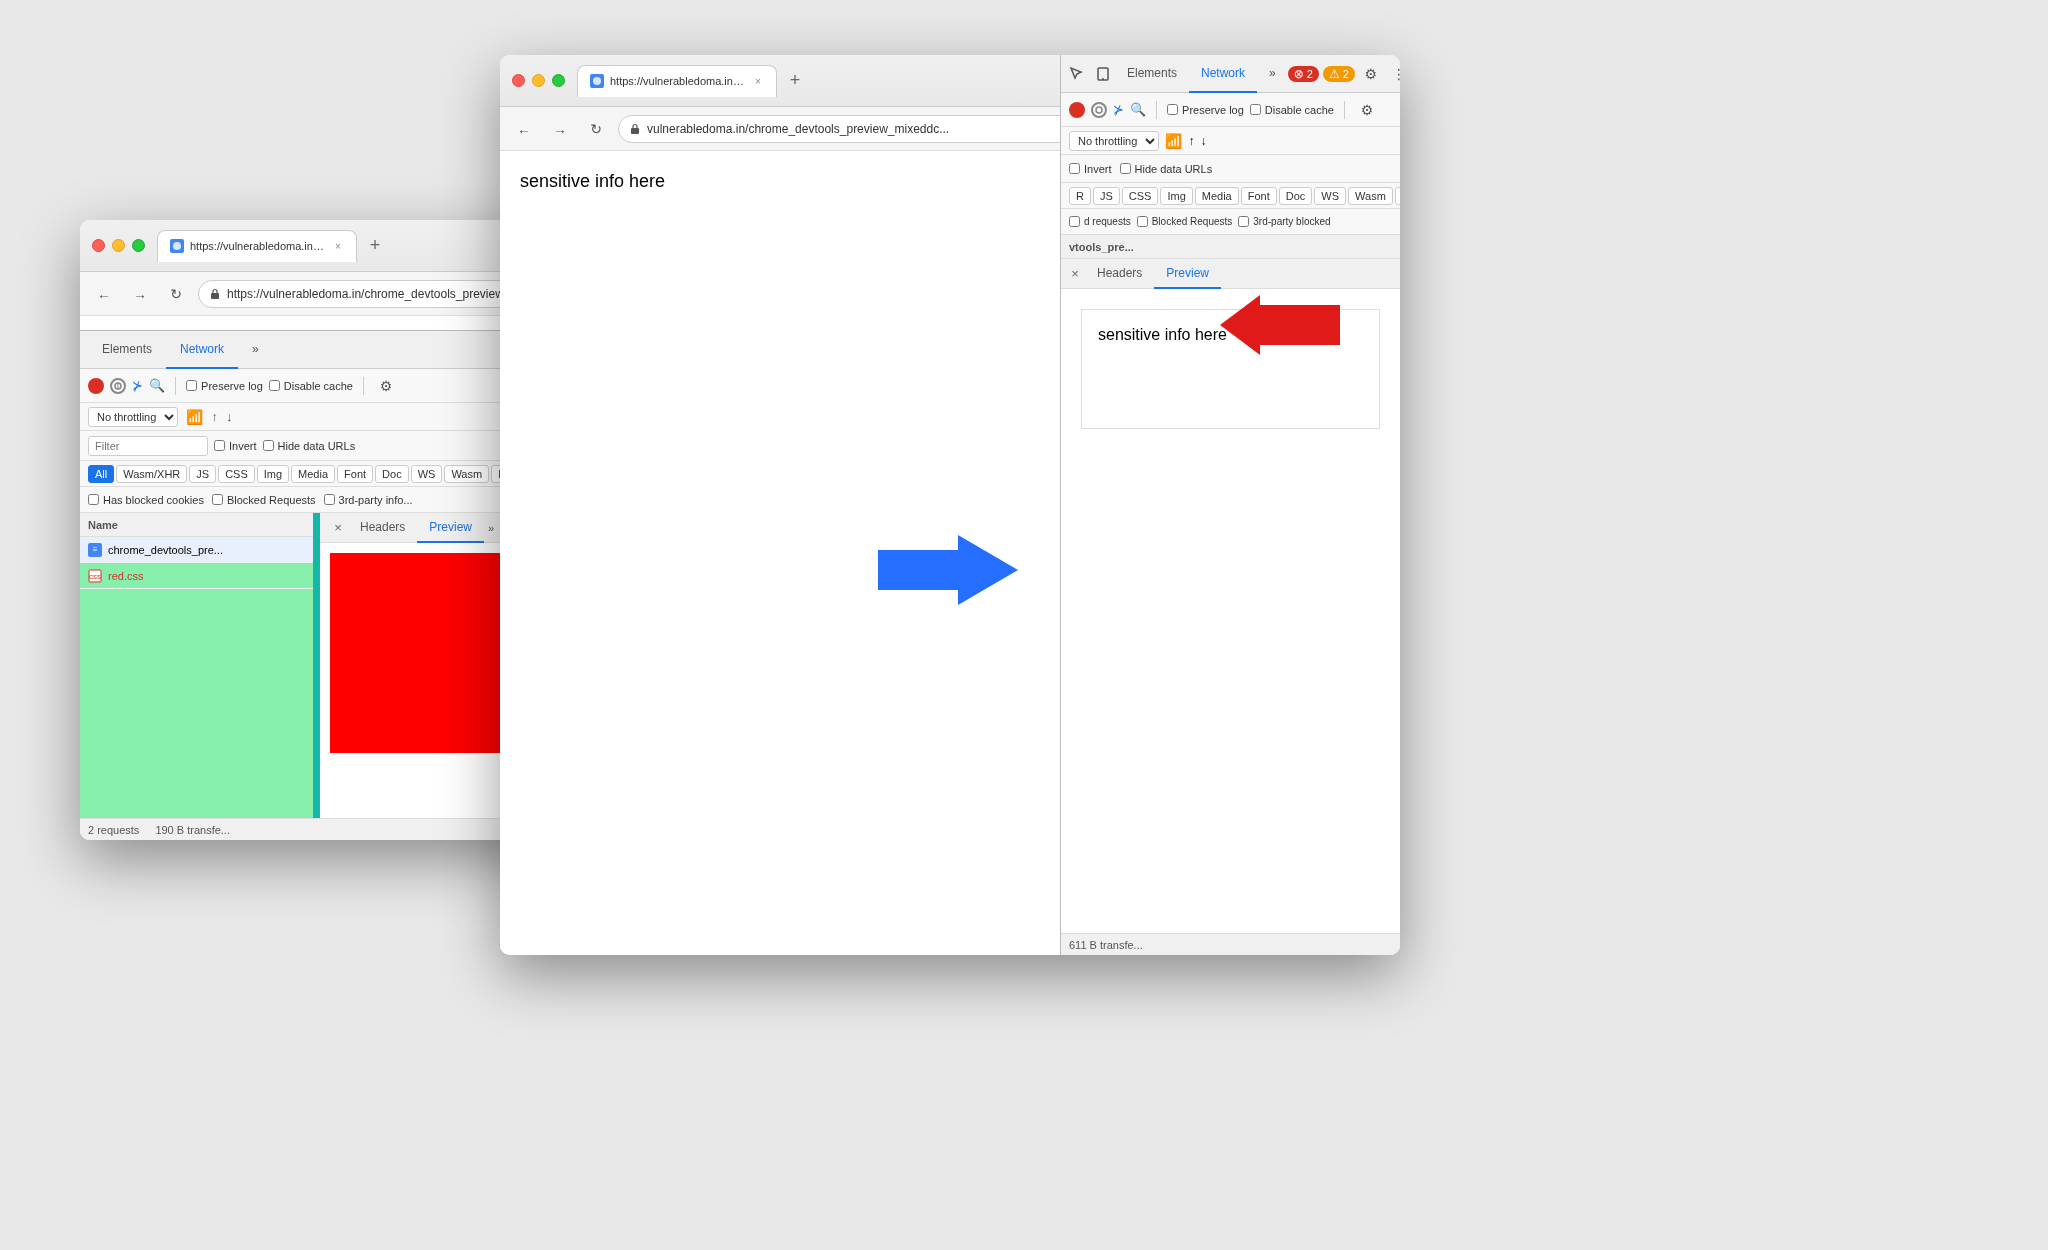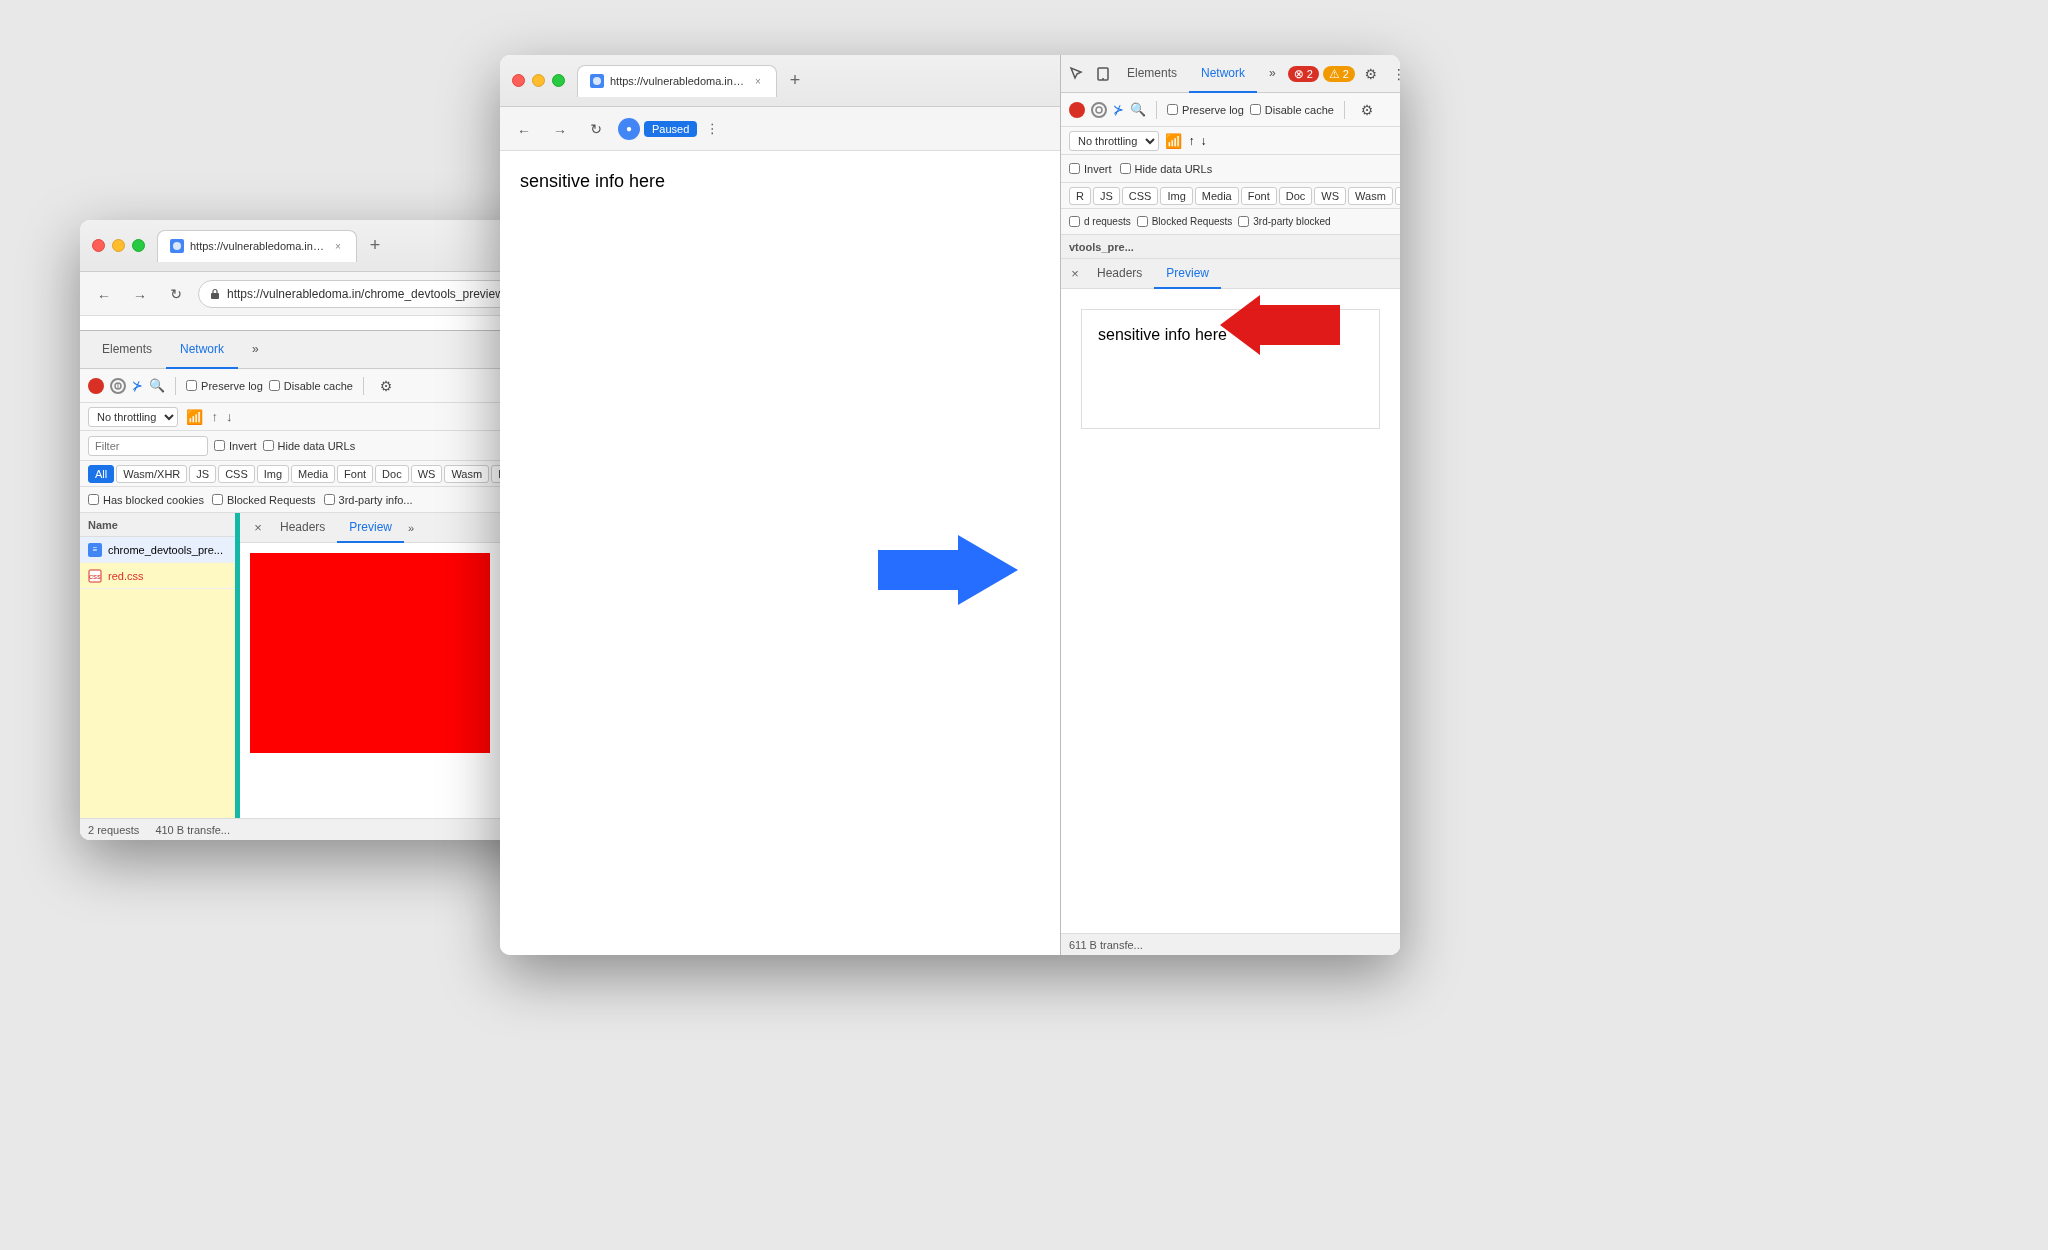--- a/index.html
+++ b/index.html
@@ -383,23 +383,23 @@
       gap: 8px;
     }
 
     .devtools-body {
       display: flex;
       flex: 1;
       overflow: hidden;
     }
 
     .network-list {
-      width: 160px;
-      border-right: 5px solid #14b8a6;
-      background: #fef9c3;
+      width: 240px;
+      border-right: 7px solid #14b8a6;
+      background: #86efac;
       overflow-y: auto;
     }
 
     .network-list-header {
       height: 24px;
       background: #f0f0f0;
       border-bottom: 1px solid #ddd;
       padding: 0 8px;
       display: flex;
       align-items: center;
@@ -817,21 +817,21 @@
           <div class="preview-content">
             <div class="preview-red-box">
               <span class="preview-red-text">sensitive info here</span>
             </div>
           </div>
         </div>
       </div>
 
       <div class="status-bar">
         <span>2 requests</span>
-        <span>410 B transfe...</span>
+        <span>190 B transfe...</span>
       </div>
     </div>
   </div>
 </div>
 
 <div class="browser-window browser-front">
 
   <div class="title-bar">
     <div class="traffic-lights">
       <div class="tl tl-red"></div>
@@ -852,20 +852,33 @@
     </div>
     <div style="margin-left:auto;display:flex;align-items:center;gap:4px;">
       <div class="dt-icon-btn">⋮</div>
     </div>
   </div>
 
   <div class="nav-bar">
     <div class="nav-btn">←</div>
     <div class="nav-btn">→</div>
     <div class="nav-btn">↻</div>
+    <div class="address-bar">
+      <svg width="12" height="12" viewBox="0 0 12 12">
+        <rect x="2" y="5" width="8" height="6" rx="1" fill="#555"></rect>
+        <path d="M4 5V3.5a2 2 0 014 0V5" fill="none" stroke="#555" stroke-width="1.2"></path>
+      </svg>
+      <span class="address-text">vulnerabledoma.in/chrome_devtools_preview_mixeddc...</span>
+      <div style="display:flex;gap:3px;">
+        <div class="icon-btn">⇪</div>
+        <div class="icon-btn">☆</div>
+        <div class="icon-btn">🧩</div>
+        <div class="icon-btn">📌</div>
+      </div>
+    </div>
     <div style="display:flex;gap:4px;align-items:center;">
       <div class="icon-btn" style="width:22px;height:22px;background:#4285f4;border-radius:50%;color:white;font-size:10px;display:flex;align-items:center;justify-content:center;">●</div>
       <div style="background:#1a73e8;color:white;border-radius:4px;padding:2px 8px;font-size:11px;cursor:pointer;">Paused</div>
       <div class="icon-btn">⋮</div>
     </div>
   </div>
 
   <div style="display:flex;height:calc(100% - 96px);">
 
     <div style="flex:1;background:#fff;padding:20px;overflow:hidden;">

